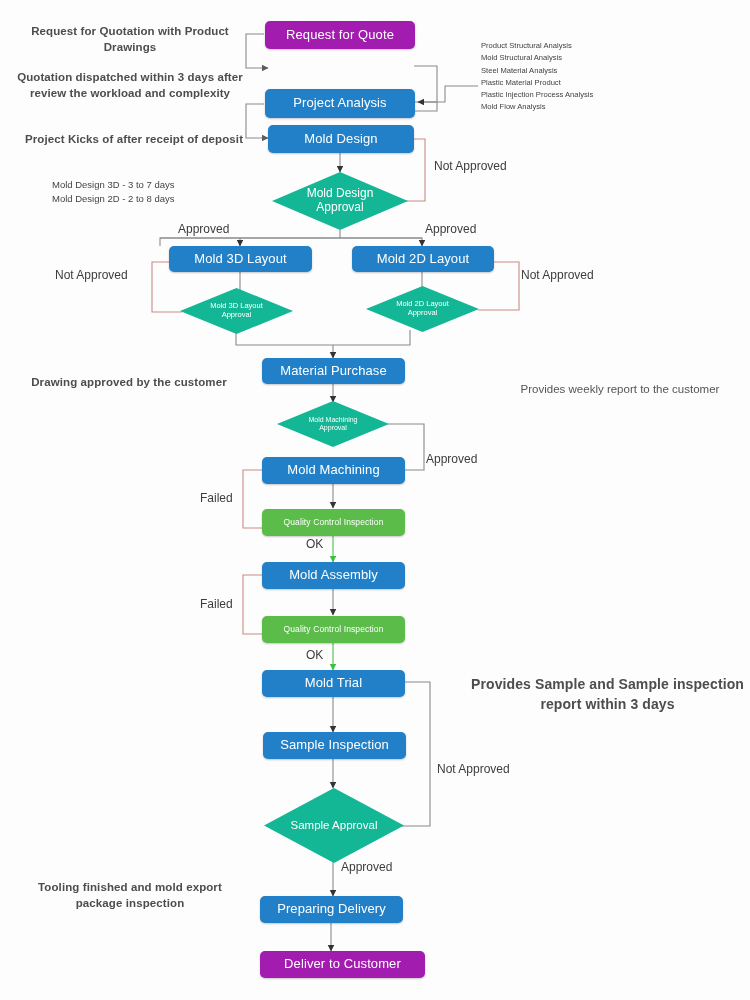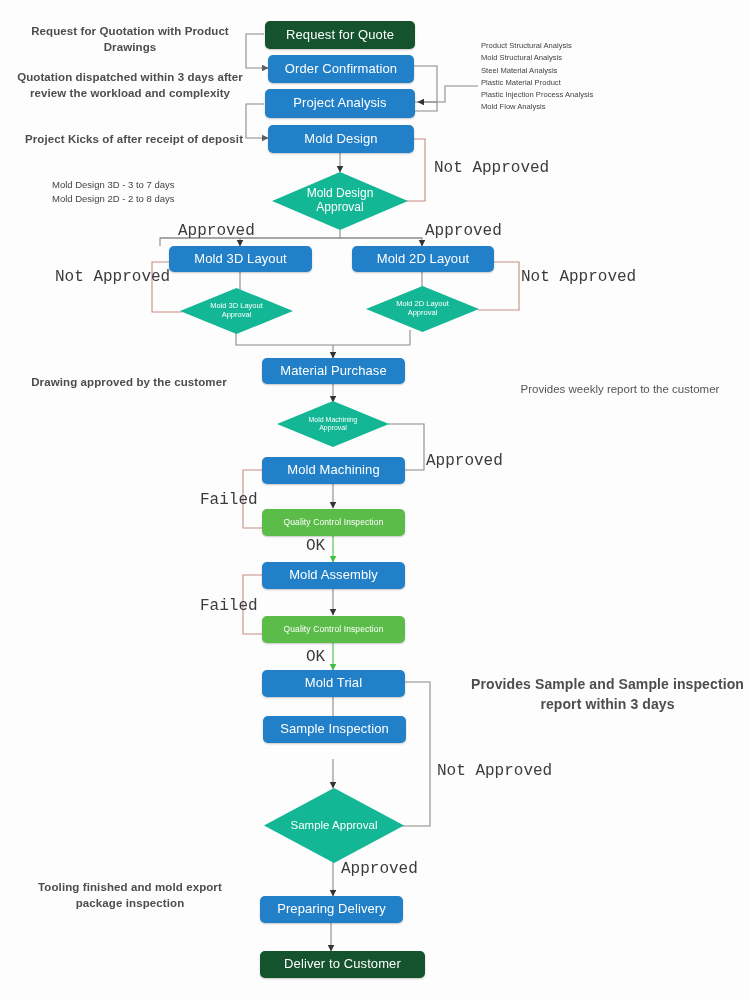--- a/index.html
+++ b/index.html
@@ -33,21 +33,21 @@
     box-sizing: border-box;
     line-height: 1.15;
   }
   .box {
     border-radius: 5px;
     font-size: 13px;
     letter-spacing: .1px;
     box-shadow: 0 1px 2px rgba(0,0,0,0.22);
   }
   .box.blue   { background: #2180c8; }
-  .box.orange { background: #14532d; }
+  .box.orange { background: #a21caf; }
   .box.green  { background: #5cbc4a; font-size: 8.5px; }
   .diamond {
     background: transparent;
     box-shadow: none;
   }
   .diamond .dshape {
     position: absolute;
     left: 0; top: 0; right: 0; bottom: 0;
     background: #13b795;
     clip-path: polygon(50% 0%, 100% 50%, 50% 100%, 0% 50%);
@@ -87,24 +87,23 @@
     line-height: 1.5;
   }
   .anno.list {
     font-size: 7.6px;
     color: #3f3f3f;
     text-align: left;
     line-height: 1.62;
   }
   .edgelabel {
     position: absolute;
-    font-size: 16px;
+    font-size: 12px;
     color: #3c3c3c;
     white-space: nowrap;
-    font-family: Liberation Mono, monospace;
   }
 </style>
 </head>
 <body>
 
 <div id="canvas">
 
   <svg class="wires" viewBox="0 0 750 1000">
     <defs>
       <marker id="ar-gray" markerWidth="7" markerHeight="7" refX="5.5" refY="3" orient="auto">
@@ -176,23 +175,20 @@
       <path d="M333,862 L333,896" marker-end="url(#ar-dark)"></path>
 
       <path d="M331,923 L331,951" marker-end="url(#ar-dark)"></path>
     </g>
   </svg>
 
   <div class="node box orange" style="left:265px; top:21px; width:150px; height:28px;">
     <span>Request for Quote</span>
   </div>
 
-  <div class="node box blue" style="left:268px; top:55px; width:146px; height:28px;">
-    <span>Order Confirmation</span>
-  </div>
 
   <div class="node box blue" style="left:265px; top:89px; width:150px; height:29px;">
     <span>Project Analysis</span>
   </div>
 
   <div class="node box blue" style="left:268px; top:125px; width:146px; height:28px;">
     <span>Mold Design</span>
   </div>
 
   <div class="node diamond d-lg" style="left:272px; top:172px; width:136px; height:58px;">
@@ -252,21 +248,21 @@
   </div>
 
   <div class="node box green" style="left:262px; top:616px; width:143px; height:27px;">
     <span>Quality Control Inspection</span>
   </div>
 
   <div class="node box blue" style="left:262px; top:670px; width:143px; height:27px;">
     <span>Mold Trial</span>
   </div>
 
-  <div class="node box blue" style="left:263px; top:716px; width:143px; height:27px;">
+  <div class="node box blue" style="left:263px; top:732px; width:143px; height:27px;">
     <span>Sample Inspection</span>
   </div>
 
   <div class="node diamond d-md" style="left:264px; top:788px; width:140px; height:75px;">
     <span class="dshape"></span>
     <span class="dtext">Sample Approval</span>
   </div>
 
   <div class="node box blue" style="left:260px; top:896px; width:143px; height:27px;">
     <span>Preparing Delivery</span>

